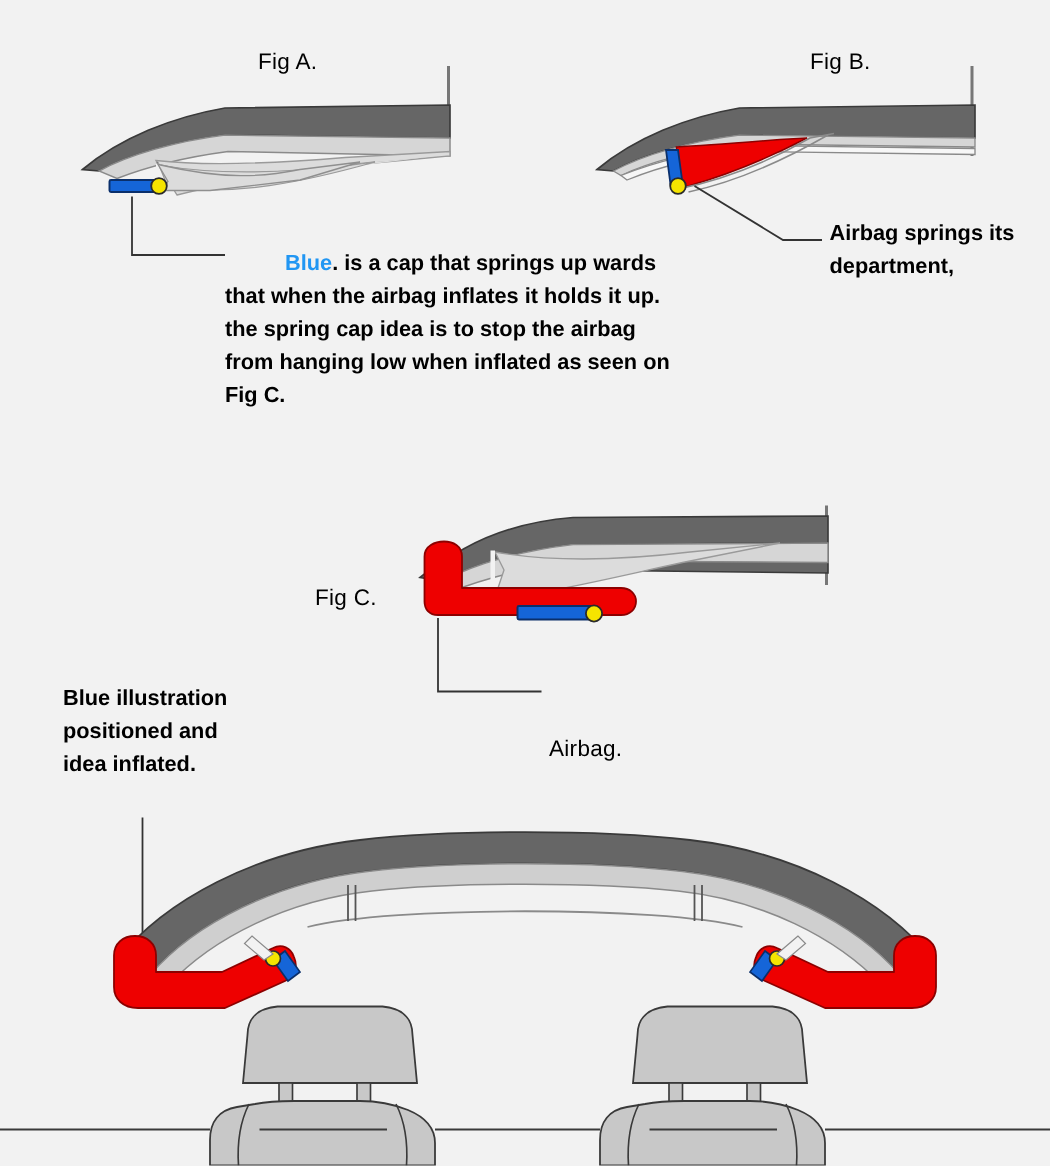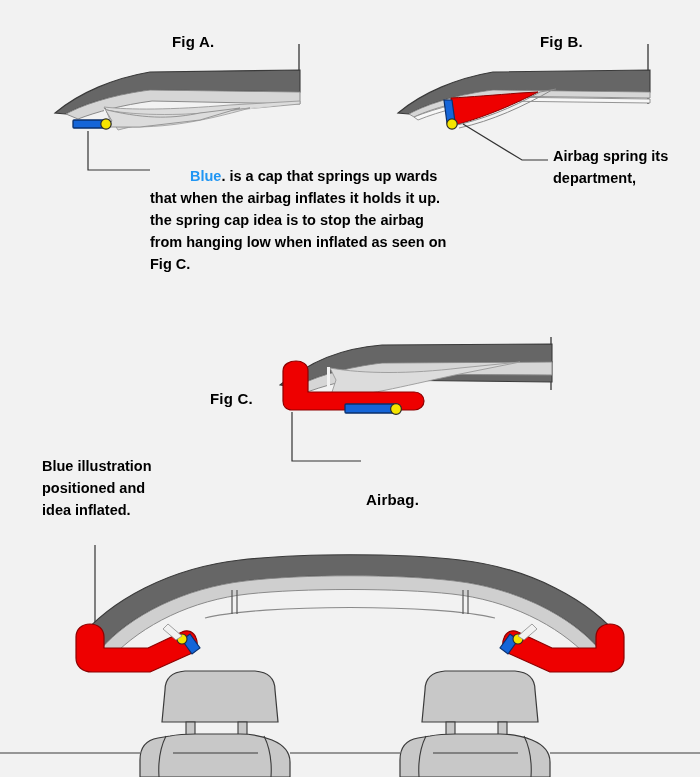--- a/index.html
+++ b/index.html
@@ -25,21 +25,21 @@
   svg.diagram {
     position: absolute;
     left: 0; top: 0;
     width: 700px;
     height: 777px;
     display: block;
   }
   .fig-label {
     position: absolute;
     font-family: "Liberation Sans", sans-serif;
-    font-weight: bold;
+    font-weight: normal;
     font-size: 15px;
     color: #000000;
     white-space: nowrap;
     letter-spacing: 0.2px;
   }
   .note {
     position: absolute;
     font-family: "Liberation Sans", sans-serif;
     font-weight: bold;
     font-size: 14.5px;
@@ -219,21 +219,21 @@
 
   <div class="fig-label" id="label-fig-c">Fig C.</div>
 
   <div class="fig-label" id="label-airbag-c">Airbag.</div>
 
   <div class="note" id="note-blue">
     <span class="blue-word">Blue</span><span>. is a cap that springs up wards that when the airbag inflates it holds it up. the spring cap idea is to stop the airbag from hanging low when inflated as seen on Fig C.</span>
   </div>
 
   <div class="note" id="note-fig-b">
-    <div>Airbag spring its</div>
+    <div>Airbag springs its</div>
     <div>department,</div>
   </div>
 
   <div class="note" id="note-rear">
     <div>Blue illustration</div>
     <div>positioned and</div>
     <div>idea inflated.</div>
   </div>
 
 </div>

